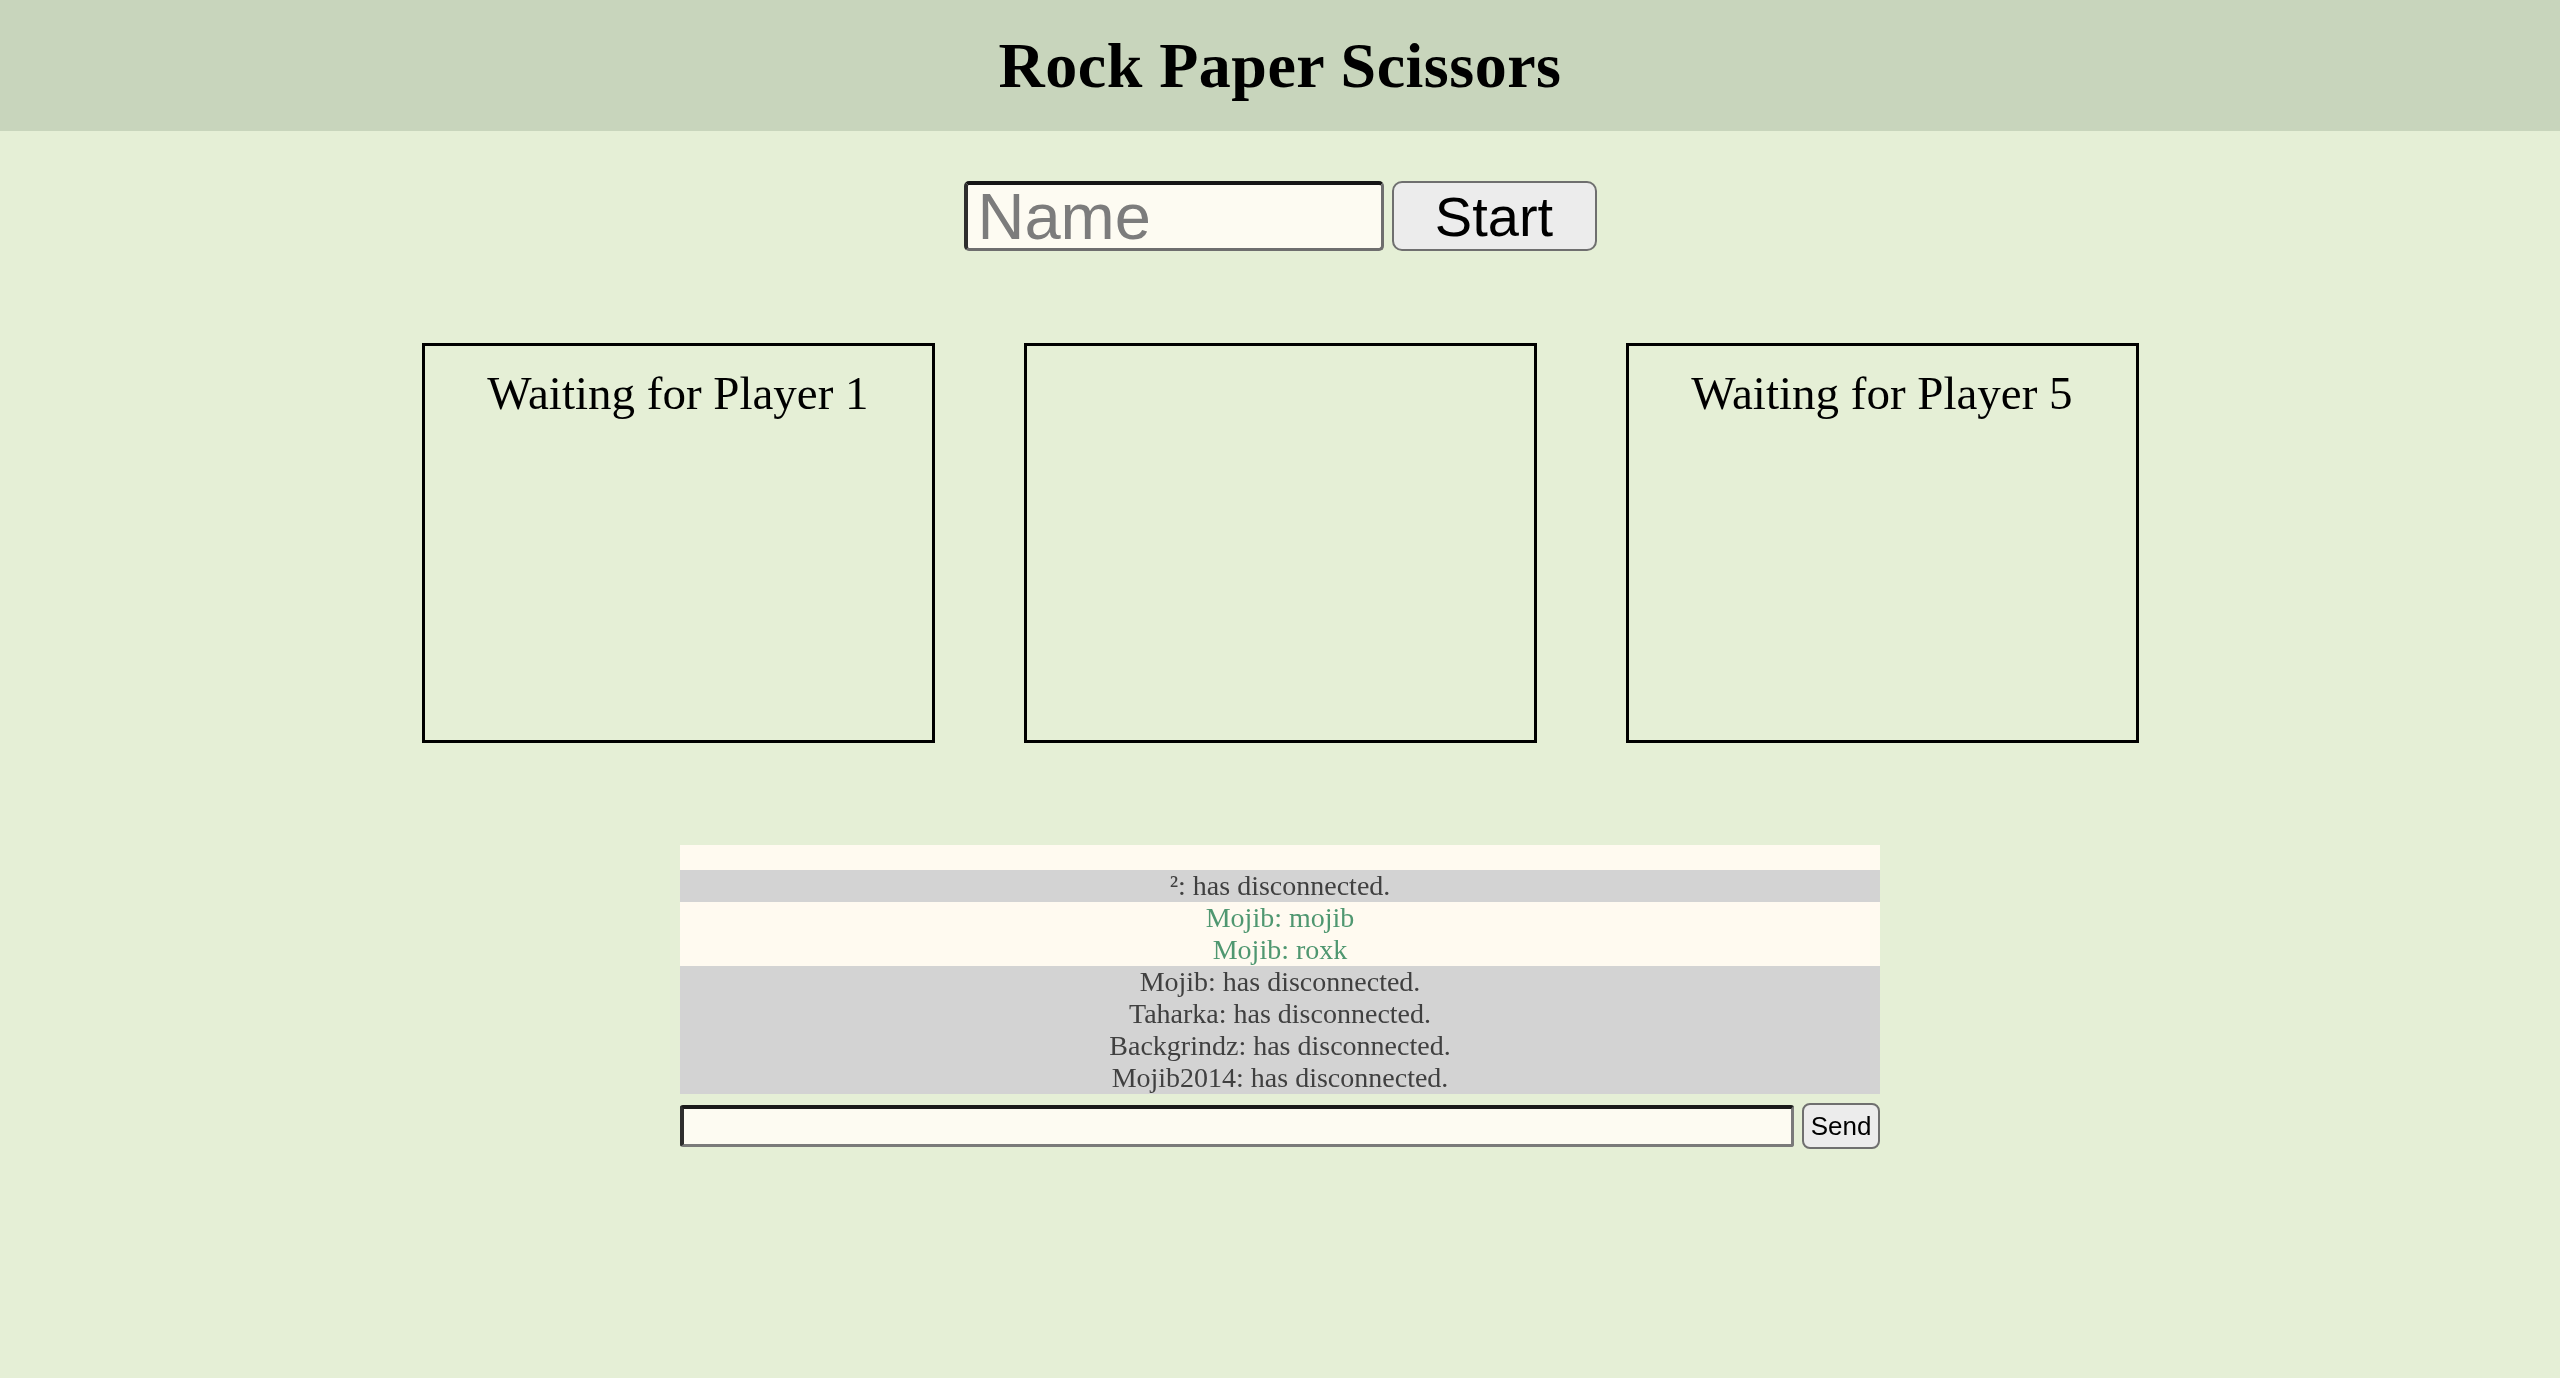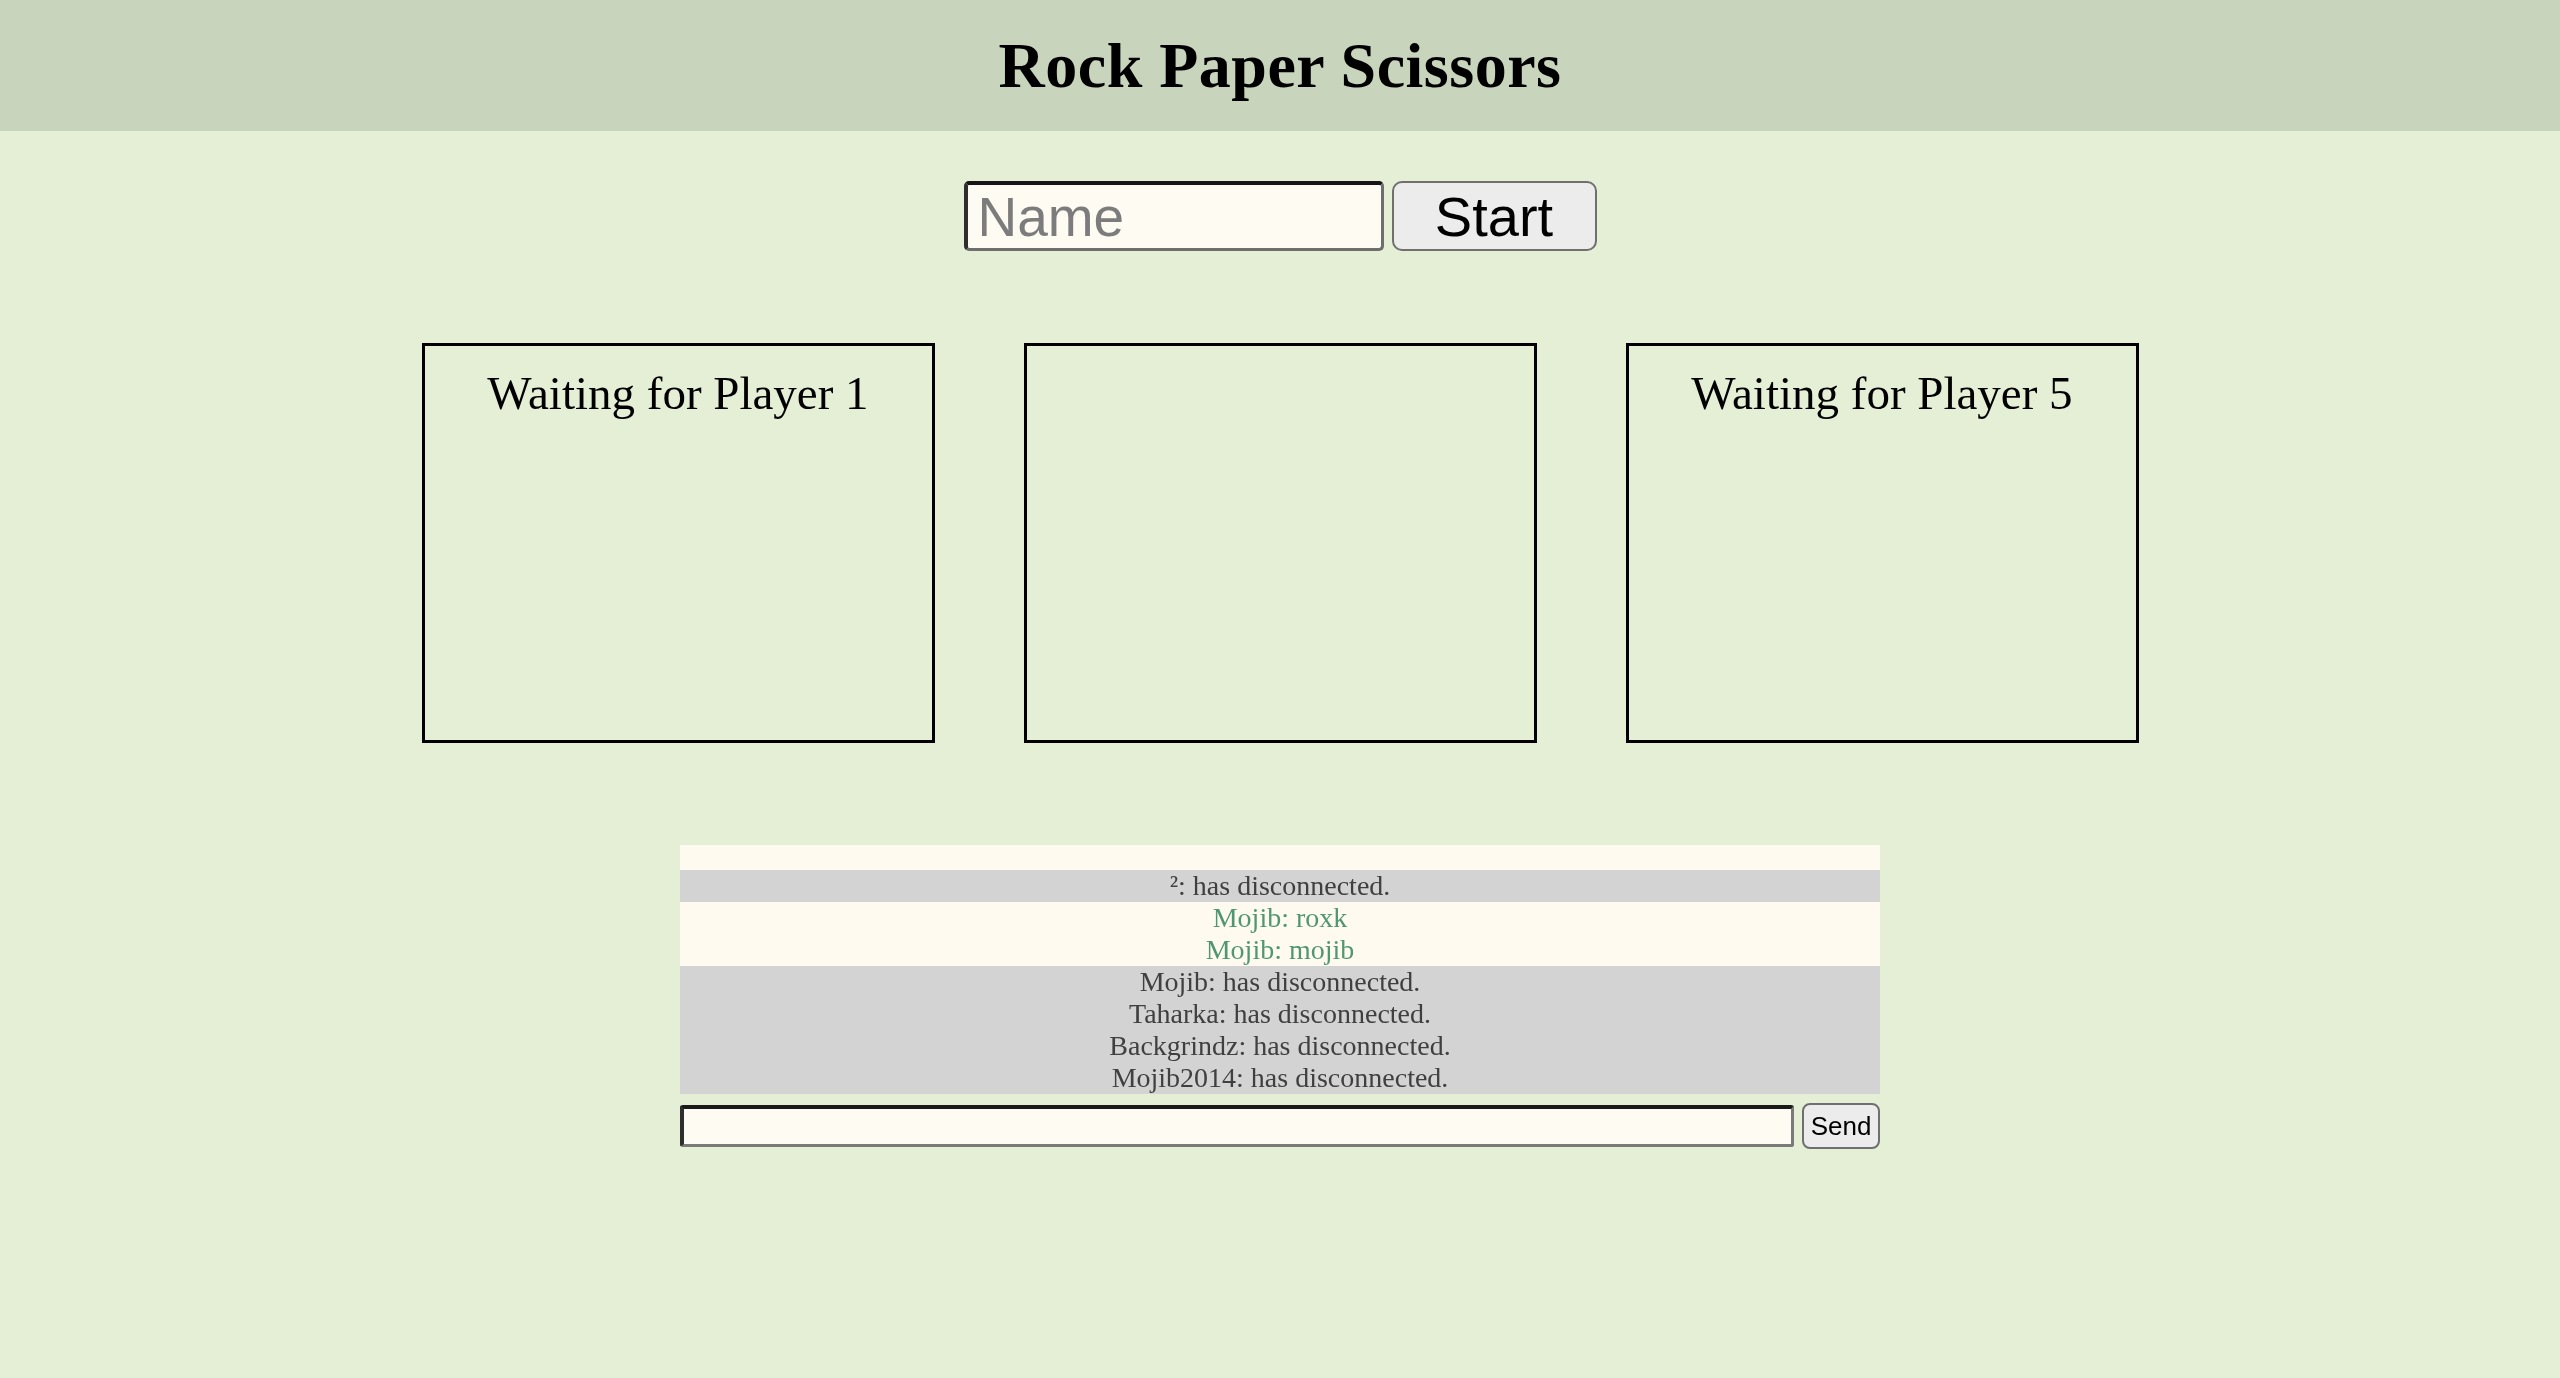--- a/index.html
+++ b/index.html
@@ -33,21 +33,21 @@
   }
   .name-row {
     margin-top: 50px;
     display: flex;
     justify-content: center;
     align-items: stretch;
   }
   .name-input {
     width: 420px;
     height: 70px;
-    font-size: 55px;
+    font-size: 65px;
     font-family: "Liberation Sans", sans-serif;
     padding: 0 10px;
     background: var(--input-bg);
     border-style: solid;
     border-width: 4px 3px 3px 4px;
     border-color: #161616 #6e6e6e #6e6e6e #2e2e2e;
     border-radius: 5px;
     color: #222;
     outline: none;
   }
@@ -156,22 +156,22 @@
     </div>
     <div class="game-box"></div>
     <div class="game-box">
       <span class="box-label">Waiting for Player 5</span>
     </div>
   </div>
 
   <div class="chat-log">
 
   <div class="msg system">²: has disconnected.</div>
+      <div class="msg chat">Mojib: mojib</div>
       <div class="msg chat">Mojib: roxk</div>
-      <div class="msg chat">Mojib: mojib</div>
       <div class="msg system">Mojib: has disconnected.</div>
       <div class="msg system">Taharka: has disconnected.</div>
       <div class="msg system">Backgrindz: has disconnected.</div>
       <div class="msg system">Mojib2014: has disconnected.</div>
     </div>
 
   <div class="chat-row">
     <input class="chat-input" type="text" value="" style="">
     <button class="send-button">Send</button>
   </div>

